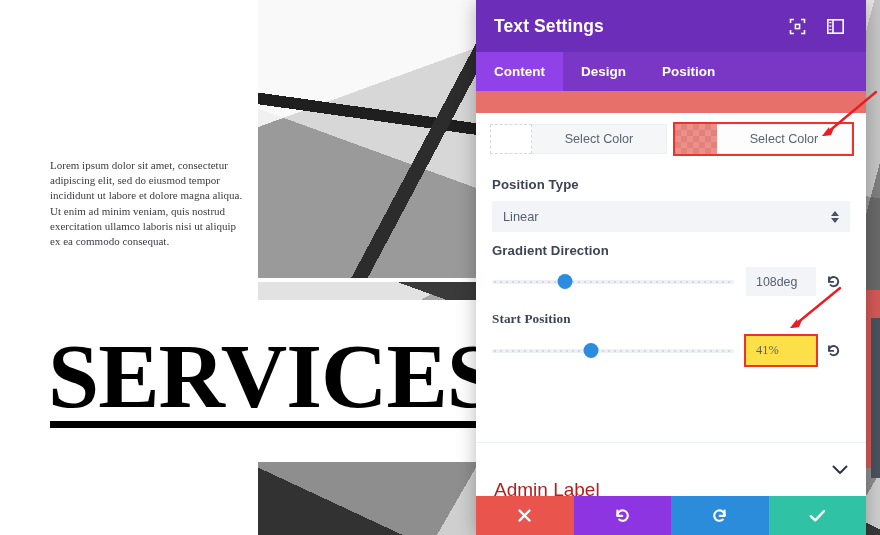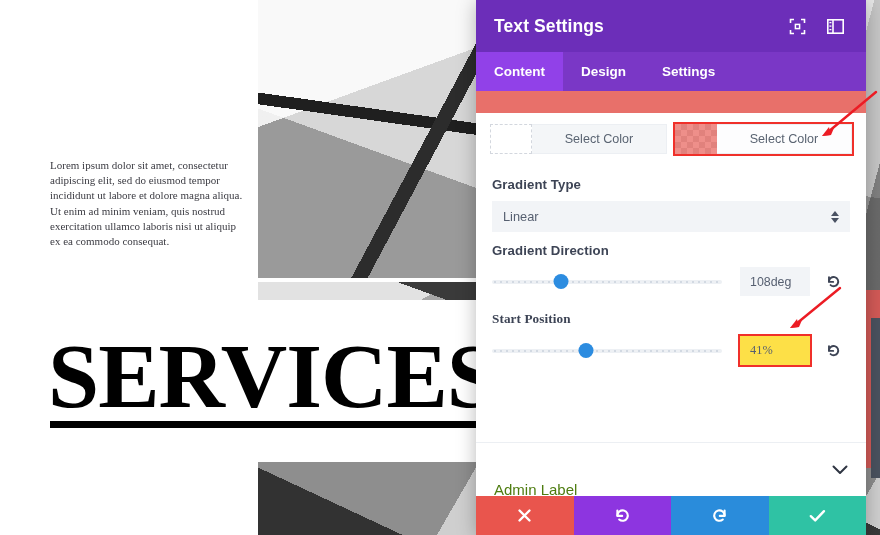--- a/index.html
+++ b/index.html
@@ -184,21 +184,21 @@
     padding: 0 11px;
     color: #565f70; font-size: 12.8px;
     cursor: pointer; position: relative;
   }
   .select-arrows {
     position: absolute; right: 11px; top: 50%;
     transform: translateY(-50%);
     display: flex; flex-direction: column; gap: 2px;
   }
 
-  .slider-row { display: flex; align-items: center; gap: 6px; }
+  .slider-row { display: flex; align-items: center; gap: 0; }
   .slider-track-wrap {
     flex: 1 1 auto; position: relative; height: 20px;
     display: flex; align-items: center;
     margin-right: 12px;
   }
   .slider-track {
     position: absolute; left: 0; right: 0; height: 4px;
     background: #edf0f4; border-radius: 2px;
   }
   .slider-dots {
@@ -233,21 +233,21 @@
   .admin-label-row {
     position: absolute; left: 0; bottom: 0; width: 100%;
     height: 54px;
     border-top: 1px solid #eceff3;
     display: flex; align-items: center;
     padding: 0 18px;
     cursor: pointer;
   }
   .admin-label-text {
     flex: 1 1 auto;
-    font-size: 15px; color: #4d7c0f; margin-top: 40px;
+    font-size: 19px; color: #b91c1c; margin-top: 40px;
   }
 
   .modal-footer {
     flex: 0 0 auto;
     height: 39px; display: flex;
   }
   .footer-btn {
     flex: 1 1 0;
     display: flex; align-items: center; justify-content: center;
     cursor: pointer;
@@ -325,42 +325,42 @@
           <line x1="2.4" y1="3.6" x2="4.4" y2="3.6" stroke="#ffffff" stroke-width="1.3"></line>
           <line x1="2.4" y1="7.1" x2="4.4" y2="7.1" stroke="#ffffff" stroke-width="1.3"></line>
           <line x1="2.4" y1="10.6" x2="4.4" y2="10.6" stroke="#ffffff" stroke-width="1.3"></line>
         </svg>
       </div>
     </div>
 
     <div class="tabs">
       <div class="tab active">Content</div>
       <div class="tab">Design</div>
-      <div class="tab">Settings</div>
+      <div class="tab">Position</div>
     </div>
 
     <div class="modal-body">
 
       <div class="grad-preview">
         <div class="grad-preview-inner"></div>
       </div>
 
       <div class="color-row">
         <div class="swatch-group">
           <div class="swatch"></div>
           <div class="select-color-btn">Select Color</div>
         </div>
         <div class="swatch-group highlight">
           <div class="swatch checkered"></div>
           <div class="select-color-btn">Select Color</div>
         </div>
       </div>
 
       <div class="field" style="top:86px;">
-        <div class="field-label">Gradient Type</div>
+        <div class="field-label">Position Type</div>
         <div class="select-box">
           <span>Linear</span>
           <span class="select-arrows">
             <svg width="8" height="5" viewBox="0 0 8 5">
                 <path d="M4 0 L8 5 L0 5 Z" fill="#4a5263"></path>
               </svg>
             <svg width="8" height="5" viewBox="0 0 8 5">
                 <path d="M4 5 L0 0 L8 0 Z" fill="#4a5263"></path>
               </svg>
           </span>

